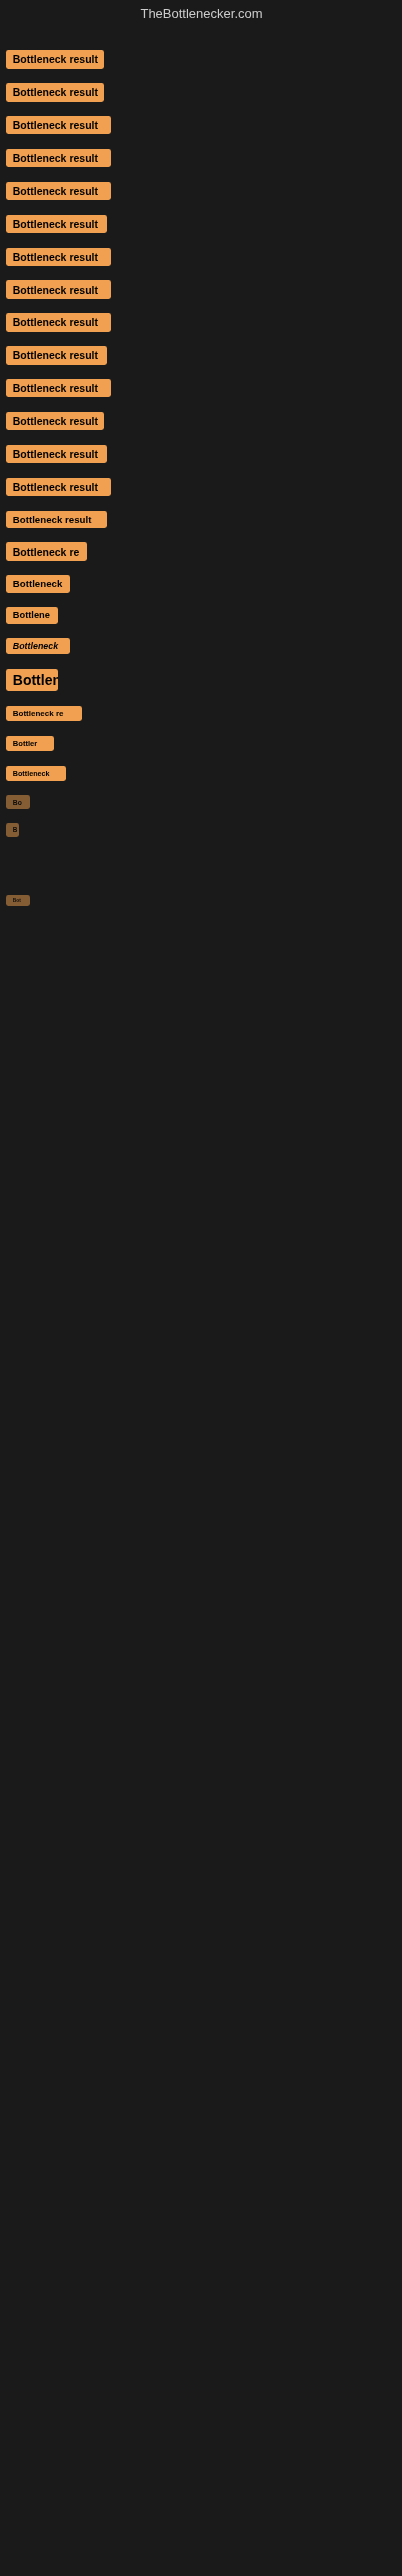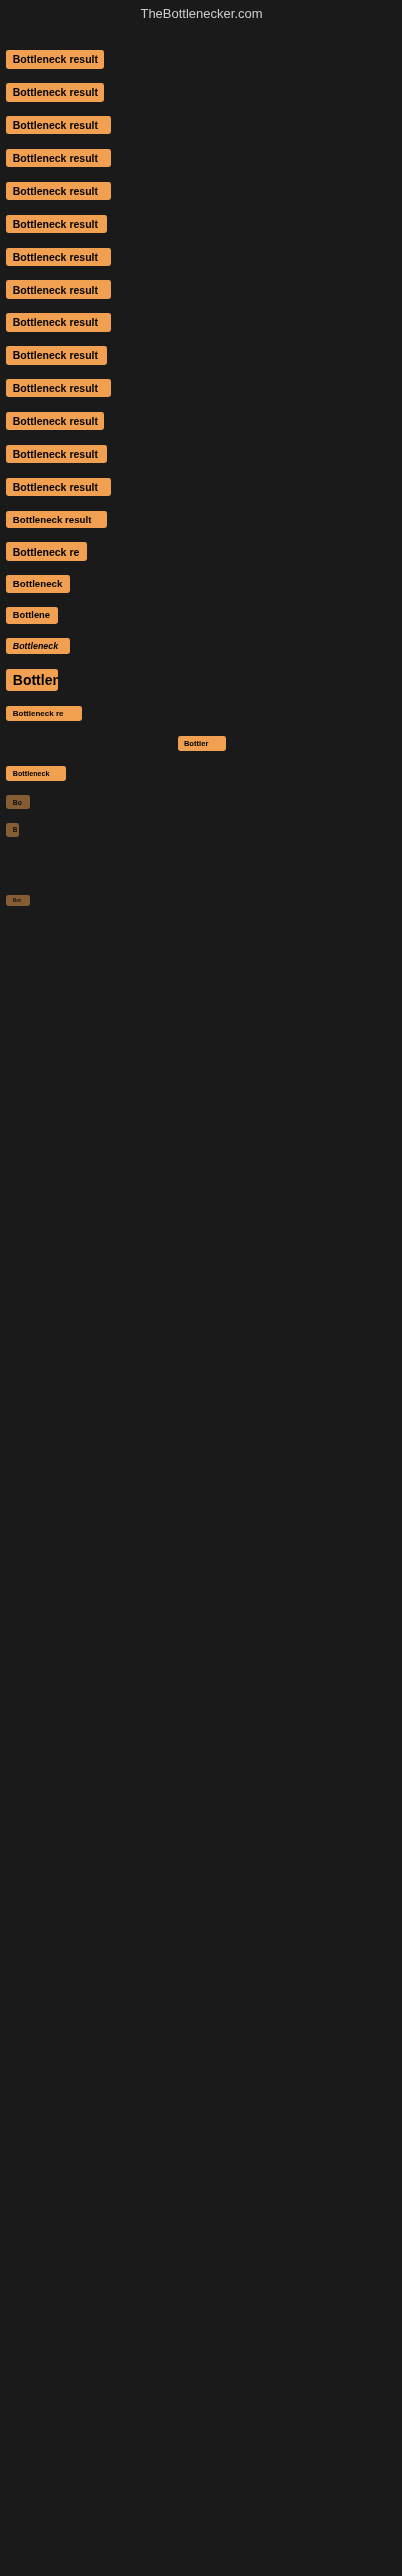--- a/index.html
+++ b/index.html
@@ -150,21 +150,21 @@
     </div>
     <div class="result-item" style="margin: 14.5px 6.4px;">
       <span class="result-badge" style="max-width: 64px; min-width: 64px; overflow: hidden; font-size: 8.9px;">Bottleneck</span>
     </div>
     <div class="result-item" style="margin: 14.5px 6.4px;">
       <span class="result-badge" style="max-width: 52px; min-width: 52px; overflow: hidden; font-size: 14px;">Bottlenec</span>
     </div>
     <div class="result-item" style="margin: 14.5px 6.4px;">
       <span class="result-badge" style="max-width: 76px; min-width: 76px; overflow: hidden; font-size: 8px;">Bottleneck re</span>
     </div>
-    <div class="result-item" style="margin: 14.5px 6.4px; justify-content: center;">
+    <div class="result-item" style="margin: 14.5px 6.4px;">
       <span class="result-badge" style="max-width: 48px; min-width: 48px; overflow: hidden; font-size: 7.6px;">Bottler</span>
     </div>
     <div class="result-item" style="margin: 14.5px 6.4px;">
       <span class="result-badge" style="max-width: 60px; min-width: 60px; overflow: hidden; font-size: 7.2px;">Bottleneck</span>
     </div>
     <div class="result-item" style="margin: 14.5px 6.4px;">
       <span class="result-badge" style="max-width: 24px; min-width: 24px; overflow: hidden; font-size: 6.8px; opacity: 0.5;">Bo</span>
     </div>
     <div class="result-item" style="margin: 14.5px 6.4px;">
       <span class="result-badge" style="max-width: 8px; min-width: 8px; overflow: hidden; font-size: 6.4px; opacity: 0.5;">B</span>

